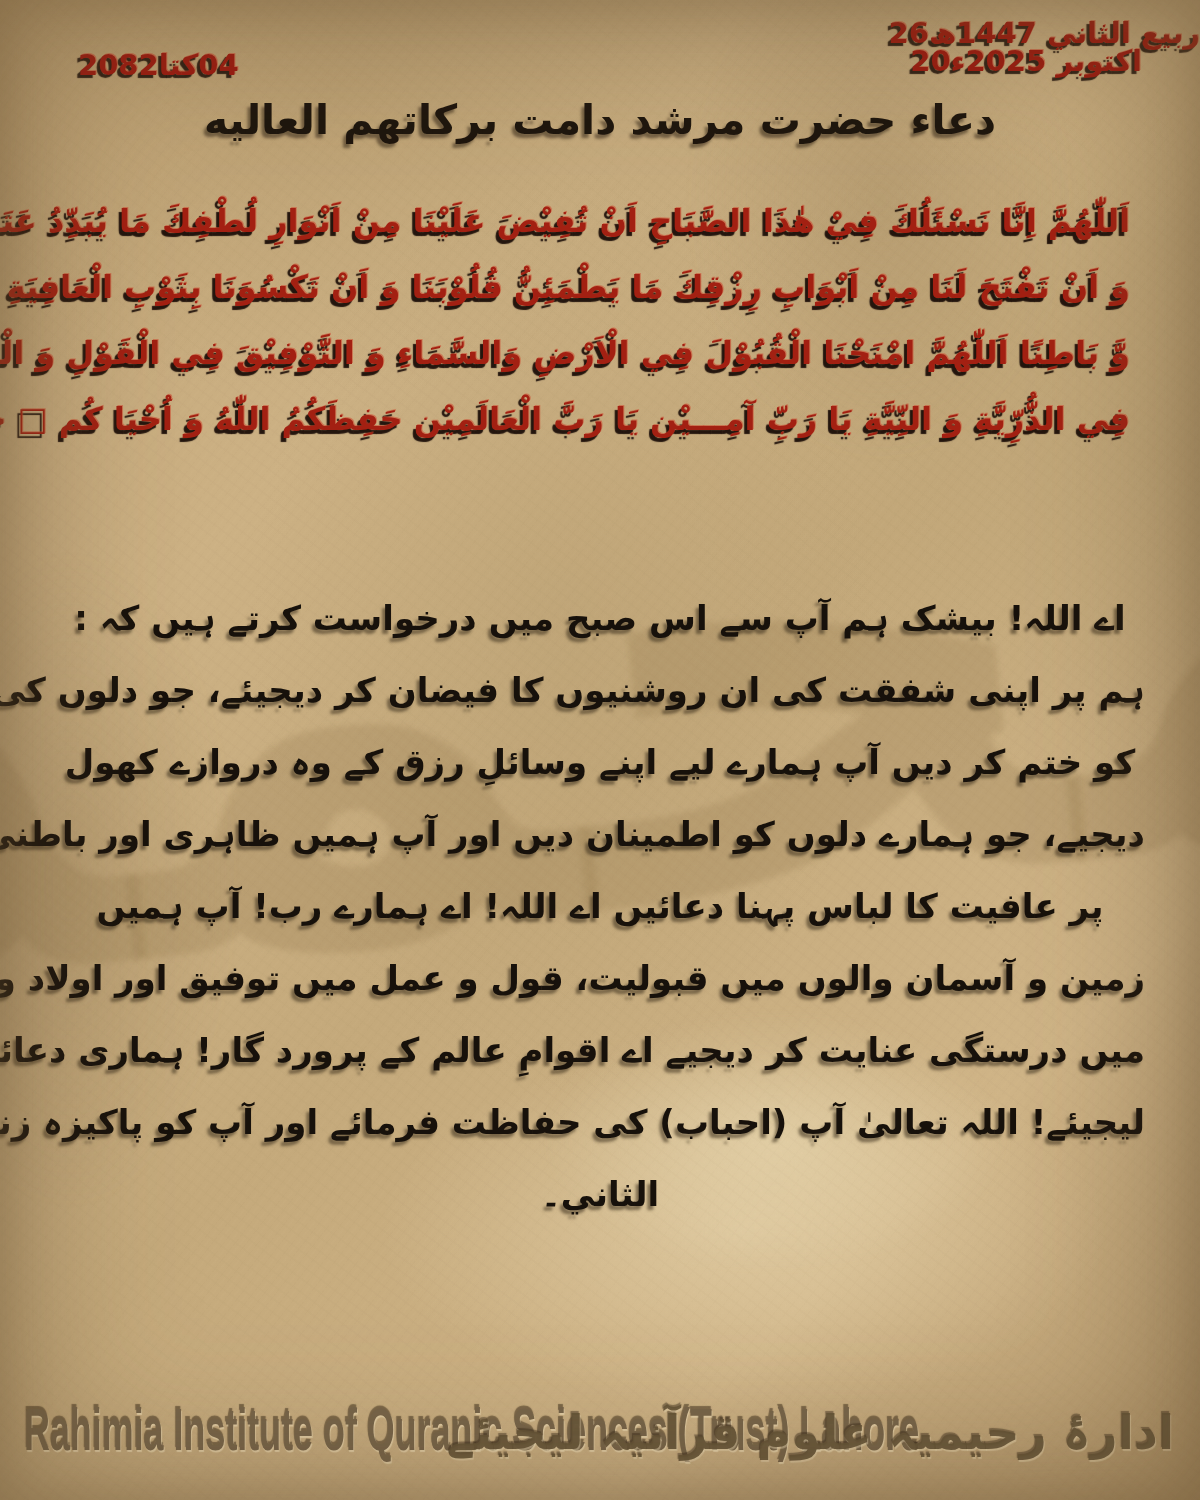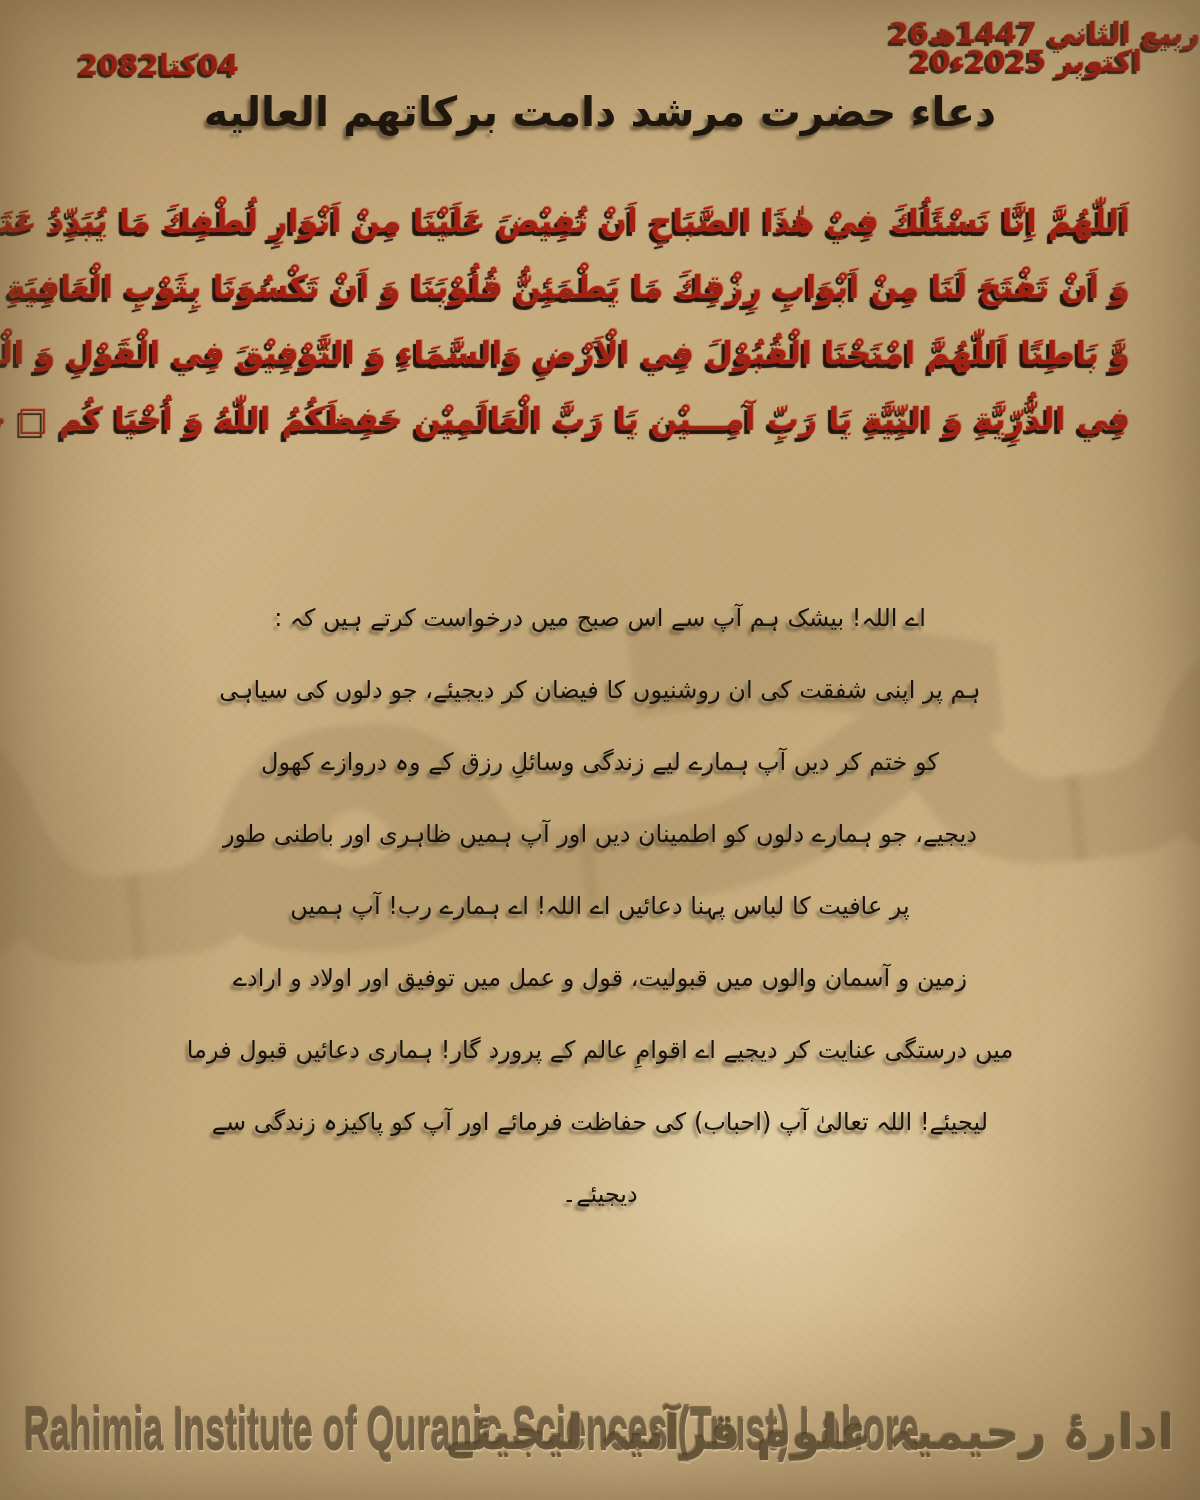--- a/index.html
+++ b/index.html
@@ -57,39 +57,39 @@
 
   .date{
     color:#9d1b10;font-weight:bold;font-size:29px;white-space:nowrap;
     text-shadow:1px -1px 0 rgba(203,70,46,0.55), -3px 3px 1px rgba(24,10,5,0.85);
   }
   .date-center{top:16px;left:0;right:0;text-align:right;}
   .date-right{top:44px;right:58px;text-align:center;}
   .date-left{top:48px;left:78px;}
 
   .title{
-    top:80px;left:0;right:0;text-align:center;margin:8px;
+    top:80px;left:0;right:0;text-align:center;margin:16px;
     font-size:41px;font-weight:bold;color:#1d150d;white-space:nowrap;
     text-shadow:-3px 4px 3px rgba(70,56,36,0.65);
   }
 
   .arabic{
     top:188px;left:70px;right:70px;text-align:center;direction:rtl;
   }
   .a-line{
     font-size:32px;font-weight:bold;line-height:66px;white-space:nowrap;
     color:#a32012;
     text-shadow:1px -1px 0 rgba(206,74,48,0.55), -3px 4px 1px rgba(22,9,4,0.92);
   }
 
   .urdu{
     top:582px;left:55px;right:55px;text-align:center;direction:rtl;
   }
   .u-line{
-    font-size:24px;font-weight:normal;line-height:72px;white-space:nowrap;
+    font-size:34px;font-weight:bold;line-height:72px;white-space:nowrap;
     color:#17110b;
     text-shadow:-3px 4px 3px rgba(66,53,33,0.60);
   }
 
   .footer-en{
     bottom:36px;left:24px;
     font-family:"Liberation Sans",sans-serif;
     font-size:46px;font-weight:bold;white-space:nowrap;
     color:#77654a;
     transform:scale(0.78,1.28);transform-origin:left bottom;
@@ -122,25 +122,25 @@
   <section class="layer arabic">
     <div class="a-line">اَللّٰهُمَّ اِنَّا نَسْئَلُكَ فِيْ هٰذَا الصَّبَاحِ اَنْ تُفِيْضَ عَلَيْنَا مِنْ اَنْوَارِ لُطْفِكَ مَا يُبَدِّدُ عَتَمَةَ الْقُلُوْبِ</div>
     <div class="a-line">وَ اَنْ تَفْتَحَ لَنَا مِنْ اَبْوَابِ رِزْقِكَ مَا يَطْمَئِنُّ قُلُوْبَنَا وَ اَنْ تَكْسُوَنَا بِثَوْبِ الْعَافِيَةِ ظَاهِرًا</div>
     <div class="a-line">وَّ بَاطِنًا اَللّٰهُمَّ امْنَحْنَا الْقُبُوْلَ فِي الْاَرْضِ وَالسَّمَاءِ وَ التَّوْفِيْقَ فِي الْقَوْلِ وَ الْعَمَلِ وَ الصَّلَاحَ</div>
     <div class="a-line">فِي الذُّرِّيَّةِ وَ النِّيَّةِ يَا رَبِّ آمِـــيْن يَا رَبَّ الْعَالَمِيْن حَفِظَكُمُ اللّٰهُ وَ اُحْيَا كُم □ حَيَاةً طَيِّبَةً</div>
   </section>
 
   <section class="layer urdu">
     <div class="u-line">اے اللہ! بیشک ہم آپ سے اس صبح میں درخواست کرتے ہیں کہ :</div>
     <div class="u-line">ہم پر اپنی شفقت کی ان روشنیوں کا فیضان کر دیجیئے، جو دلوں کی سیاہی</div>
-    <div class="u-line">کو ختم کر دیں آپ ہمارے لیے زندگی وسائلِ رزق کے وہ دروازے کھول</div>
+    <div class="u-line">کو ختم کر دیں آپ ہمارے لیے اپنے وسائلِ رزق کے وہ دروازے کھول</div>
     <div class="u-line">دیجیے، جو ہمارے دلوں کو اطمینان دیں اور آپ ہمیں ظاہری اور باطنی طور</div>
     <div class="u-line">پر عافیت کا لباس پہنا دعائیں اے اللہ! اے ہمارے رب! آپ ہمیں</div>
     <div class="u-line">زمین و آسمان والوں میں قبولیت، قول و عمل میں توفیق اور اولاد و ارادے</div>
     <div class="u-line">میں درستگی عنایت کر دیجیے اے اقوامِ عالم کے پرورد گار! ہماری دعائیں قبول فرما</div>
     <div class="u-line">لیجیئے! اللہ تعالیٰ آپ (احباب) کی حفاظت فرمائے اور آپ کو پاکیزہ زندگی سے</div>
-    <div class="u-line">دیجیئے۔</div>
+    <div class="u-line">الثاني۔</div>
   </section>
 
   <div class="layer footer-en">Rahimia Institute of Quranic Sciences (Trust) Lahore</div>
   <div class="layer footer-ar">ادارۂ رحیمیہ علوم قرآنیہ لیجیئے</div>
 
 </div>
 
 </body></html>

